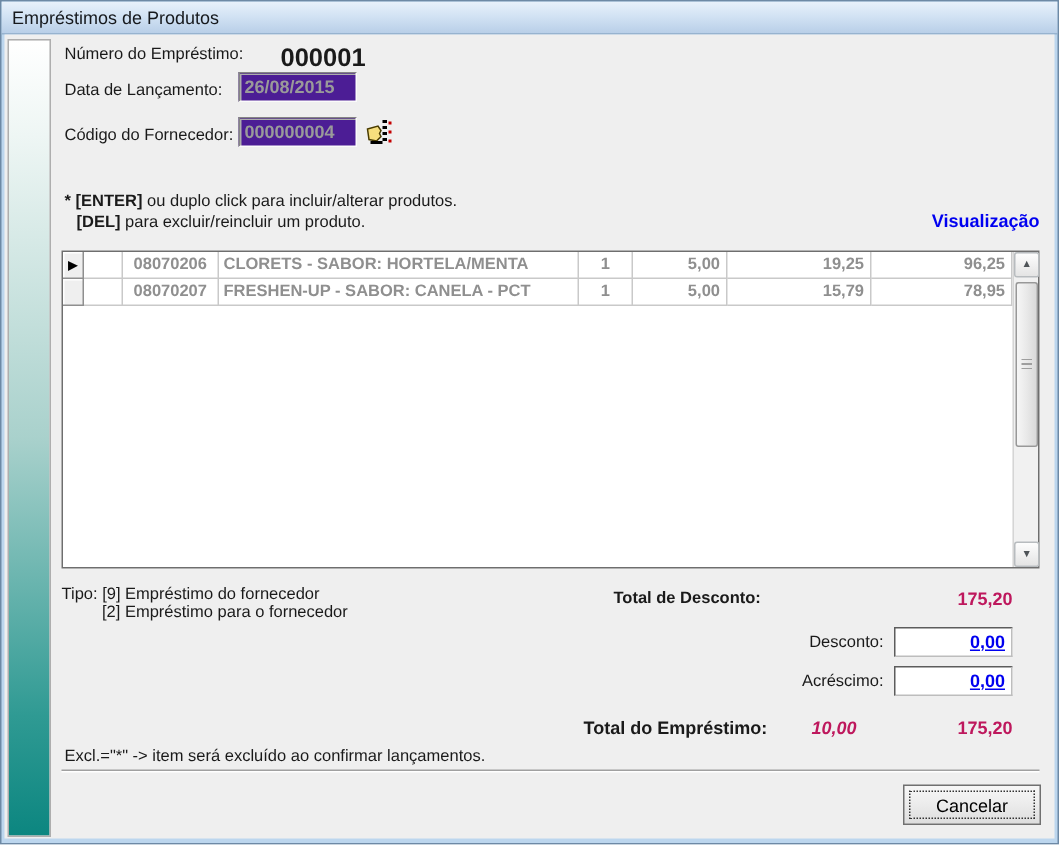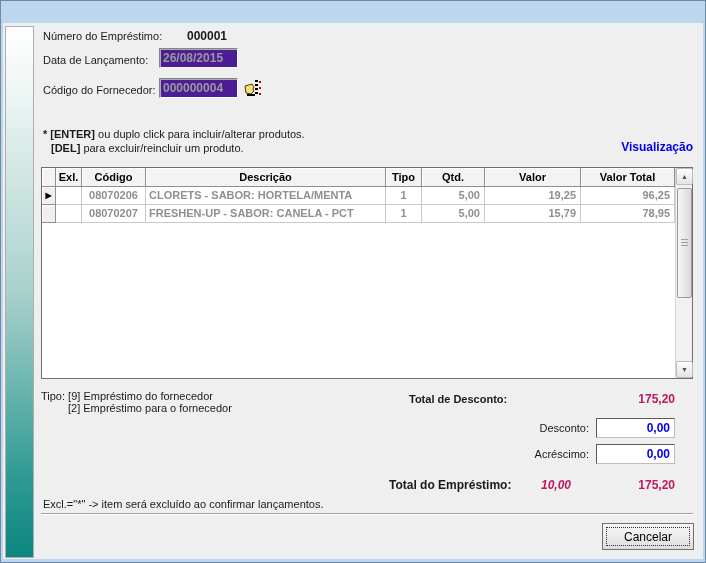--- a/index.html
+++ b/index.html
@@ -31,21 +31,21 @@
   .sunken-input {
     background: #4c1d95; border: 1px solid; border-color: #848484 #fbfbfb #fbfbfb #848484;
     box-shadow: inset 1px 1px 0 #adadad;
     font-family: "Liberation Sans", sans-serif;
     font-size: 12px; font-weight: bold; color: #9a9a9a; padding: 0 3px;
   }
   .edit-input {
     background: #ffffff; border: 1px solid; border-color: #5c5c5c #bdbdbd #bdbdbd #5c5c5c;
     font-family: "Liberation Sans", sans-serif;
     font-size: 12px; font-weight: bold; color: #0000f0;
-    text-align: right; padding: 0 4px;
+    text-align: right; padding: 0 4px; text-decoration: underline;
   }
   .link { font-size: 12px; font-weight: bold; color: #0000f0; cursor: pointer; }
 
   
   .grid {
     position: absolute; left: 40px; top: 166px; width: 652px; height: 212px;
     background: #ffffff; border: 1px solid #6e6e6e;
   }
   .grid-head { display: flex; height: 19px; }
   .hcell {
@@ -106,25 +106,28 @@
   }
   .btn .focus-rect {
     position: absolute; inset: 3px; border: 1px dotted #333;
     display: flex; align-items: center; justify-content: center;
   }
 </style>
 </head>
 <body>
 
 <div id="win">
+  <div class="titlebar">
+    <span>Empréstimos de Produtos</span>
+  </div>
   <div class="client"></div>
   <div class="sidebar"></div>
 
   <div class="abs lbl" style="left:42px; top:29px;">Número do Empréstimo:</div>
-  <div class="abs lbl bold" style="left:186px; top:28px; font-size:12px;">000001</div>
+  <div class="abs lbl bold" style="left:186px; top:28px; font-size:17px;">000001</div>
 
   <div class="abs lbl" style="left:42px; top:53px;">Data de Lançamento:</div>
   <input class="abs sunken-input" style="left: 158px; top: 47px; width: 79px; height: 20px;" readonly="" value="26/08/2015">
 
   <div class="abs lbl" style="left:42px; top:83px;">Código do Fornecedor:</div>
   <input class="abs sunken-input" style="left: 158px; top: 77px; width: 79px; height: 20px;" readonly="" value="000000004">
   <span class="abs" style="left:243px; top:78px; width:18px; height:19px; cursor:pointer;">
     <svg width="18" height="19" viewBox="0 0 18 19">
       <rect x="11" y="1" width="3" height="2" fill="#000"></rect>
       <rect x="15" y="2" width="2" height="2" fill="#c40000"></rect>
@@ -140,30 +143,20 @@
 
   <div class="abs lbl" style="left:50px; top:141px;">
     <span class="bold">[DEL]</span><span> para excluir/reincluir um produto.</span>
   </div>
   <div class="abs lbl" style="left:42px; top:127px;">
     <span class="bold">* [ENTER]</span><span> ou duplo click para incluir/alterar produtos.</span>
   </div>
   <div class="abs link" style="left:600px; top:139px; width:92px; text-align:right;">Visualização</div>
 
   <div class="grid">
-    <div class="grid-head">
-      <div class="hcell c-ind"></div>
-      <div class="hcell c-exl">Exl.</div>
-      <div class="hcell c-cod">Código</div>
-      <div class="hcell c-desc">Descrição</div>
-      <div class="hcell c-tipo">Tipo</div>
-      <div class="hcell c-qtd">Qtd.</div>
-      <div class="hcell c-valor">Valor</div>
-      <div class="hcell c-vtotal">Valor Total</div>
-    </div>
     <div>
         <div class="grid-row">
           <div class="cell c-ind">▶</div>
           <div class="cell c-exl"></div>
           <div class="cell c-cod">08070206</div>
           <div class="cell c-desc">CLORETS - SABOR: HORTELA/MENTA</div>
           <div class="cell c-tipo">1</div>
           <div class="cell c-qtd">5,00</div>
           <div class="cell c-valor">19,25</div>
           <div class="cell c-vtotal">96,25</div>

